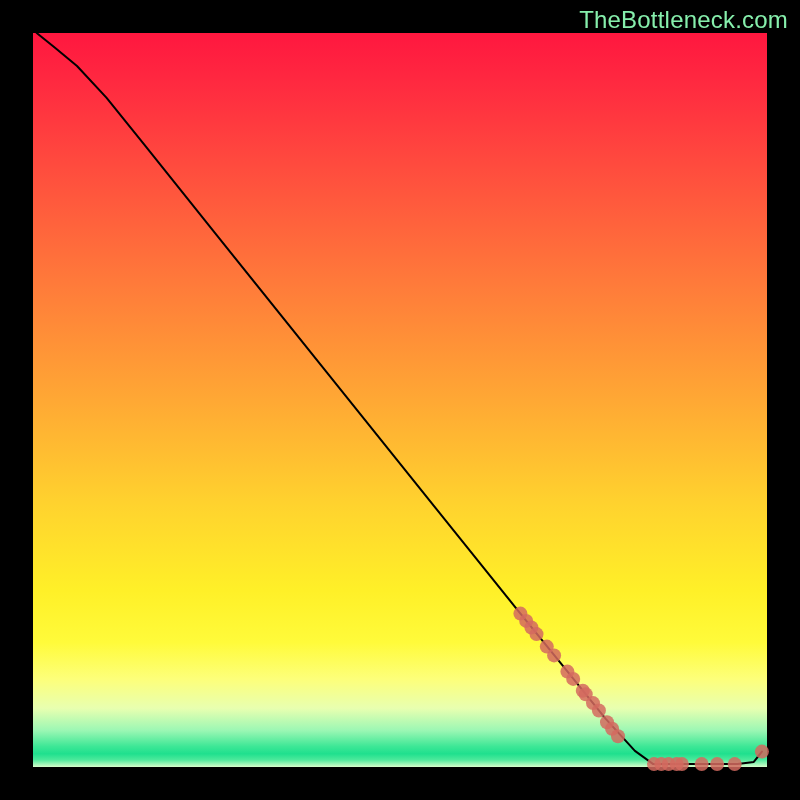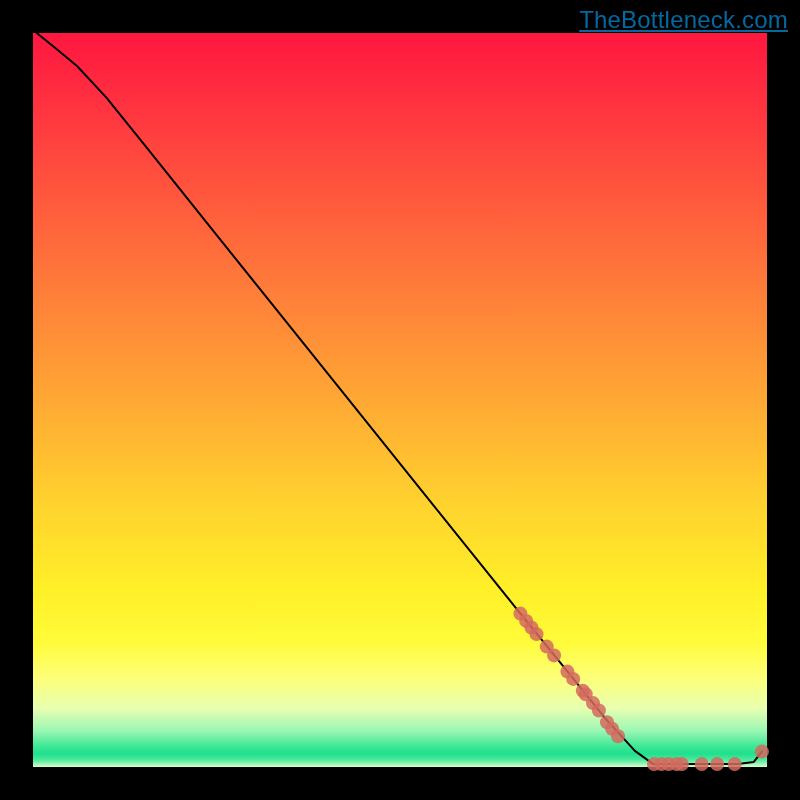--- a/index.html
+++ b/index.html
@@ -47,26 +47,25 @@
     left: 0;
     top: 0;
     width: 734px;
     height: 734px;
     overflow: visible;
   }
   .watermark {
     position: absolute;
     top: 6px;
     right: 12px;
-    color: #0369a1;
+    color: #86efac;
     font-size: 24px;
     font-weight: 500;
     letter-spacing: 0.2px;
     user-select: none;
-    text-decoration: underline;
   }
 </style>
 </head>
 <body>
 
 <div class="stage">
   <div class="watermark">TheBottleneck.com</div>
   <div class="plot">
     <svg viewBox="0 0 734 734">
       <g id="curve-layer">

